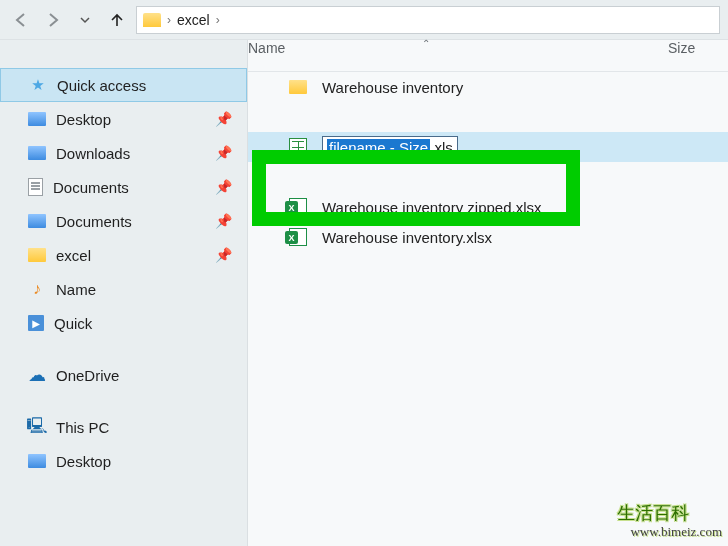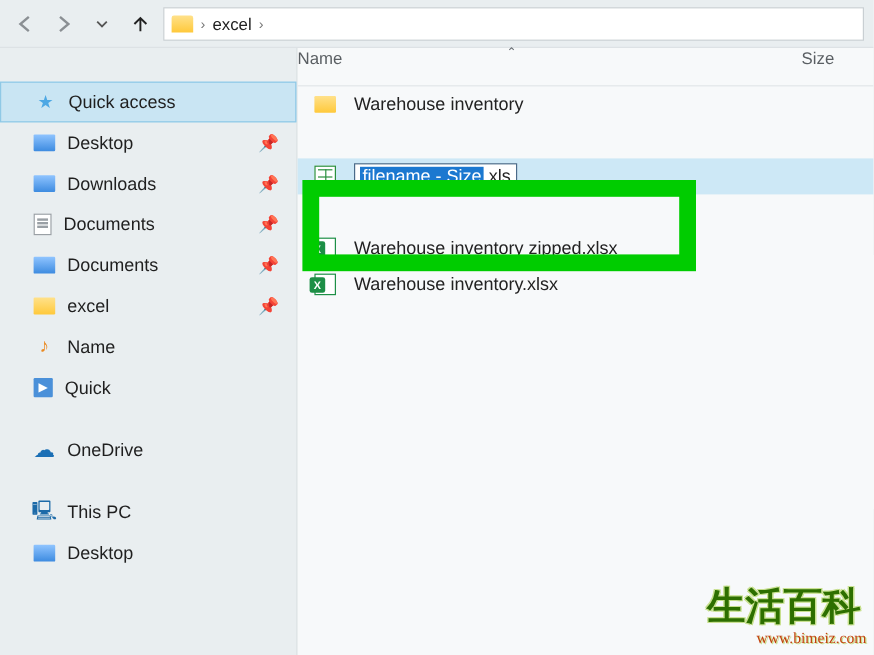--- a/index.html
+++ b/index.html
@@ -136,21 +136,21 @@
   .sort-caret {
     position: absolute; left: 174px; top: -2px;
     font-size: 10px; color: #6a7075;
   }
   .col-size { width: 60px; text-align: left; }
 
   .file-row {
     display: flex;
     align-items: center;
     height: 30px;
-    padding-left: 13px;
+    padding-left: 40px;
     gap: 14px;
     font-size: 15px;
   }
   .file-row.selected { background: #cde8f6; }
   .file-ic {
     width: 20px; height: 20px;
     display: inline-flex; align-items:center; justify-content:center;
   }
   .xlsx-ic {
     width: 18px; height: 18px;
@@ -196,26 +196,26 @@
 
   
   .watermark {
     position: absolute;
     right: 6px; bottom: 6px;
     text-align: center;
     font-family: SimSun, serif;
     line-height: 1.2;
   }
   .wm-main {
-    font-size: 32px; font-weight: bold;
+    font-size: 18px; font-weight: normal;
     color: #2d6f00;
     text-shadow: 1px 1px 0 #c7e08e, -1px -1px 0 #c7e08e, 1px -1px 0 #c7e08e, -1px 1px 0 #c7e08e;
   }
   .wm-url {
-    font-size: 13px; color:#c2410c;
+    font-size: 13px; color:#404040;
     text-shadow: 1px 1px 0 #c7e08e;
     margin-left: 46px;
   }
 </style>
 </head>
 <body>
 
 <div class="toolbar">
   <div class="nav-arrow">
     <svg width="16" height="16">

